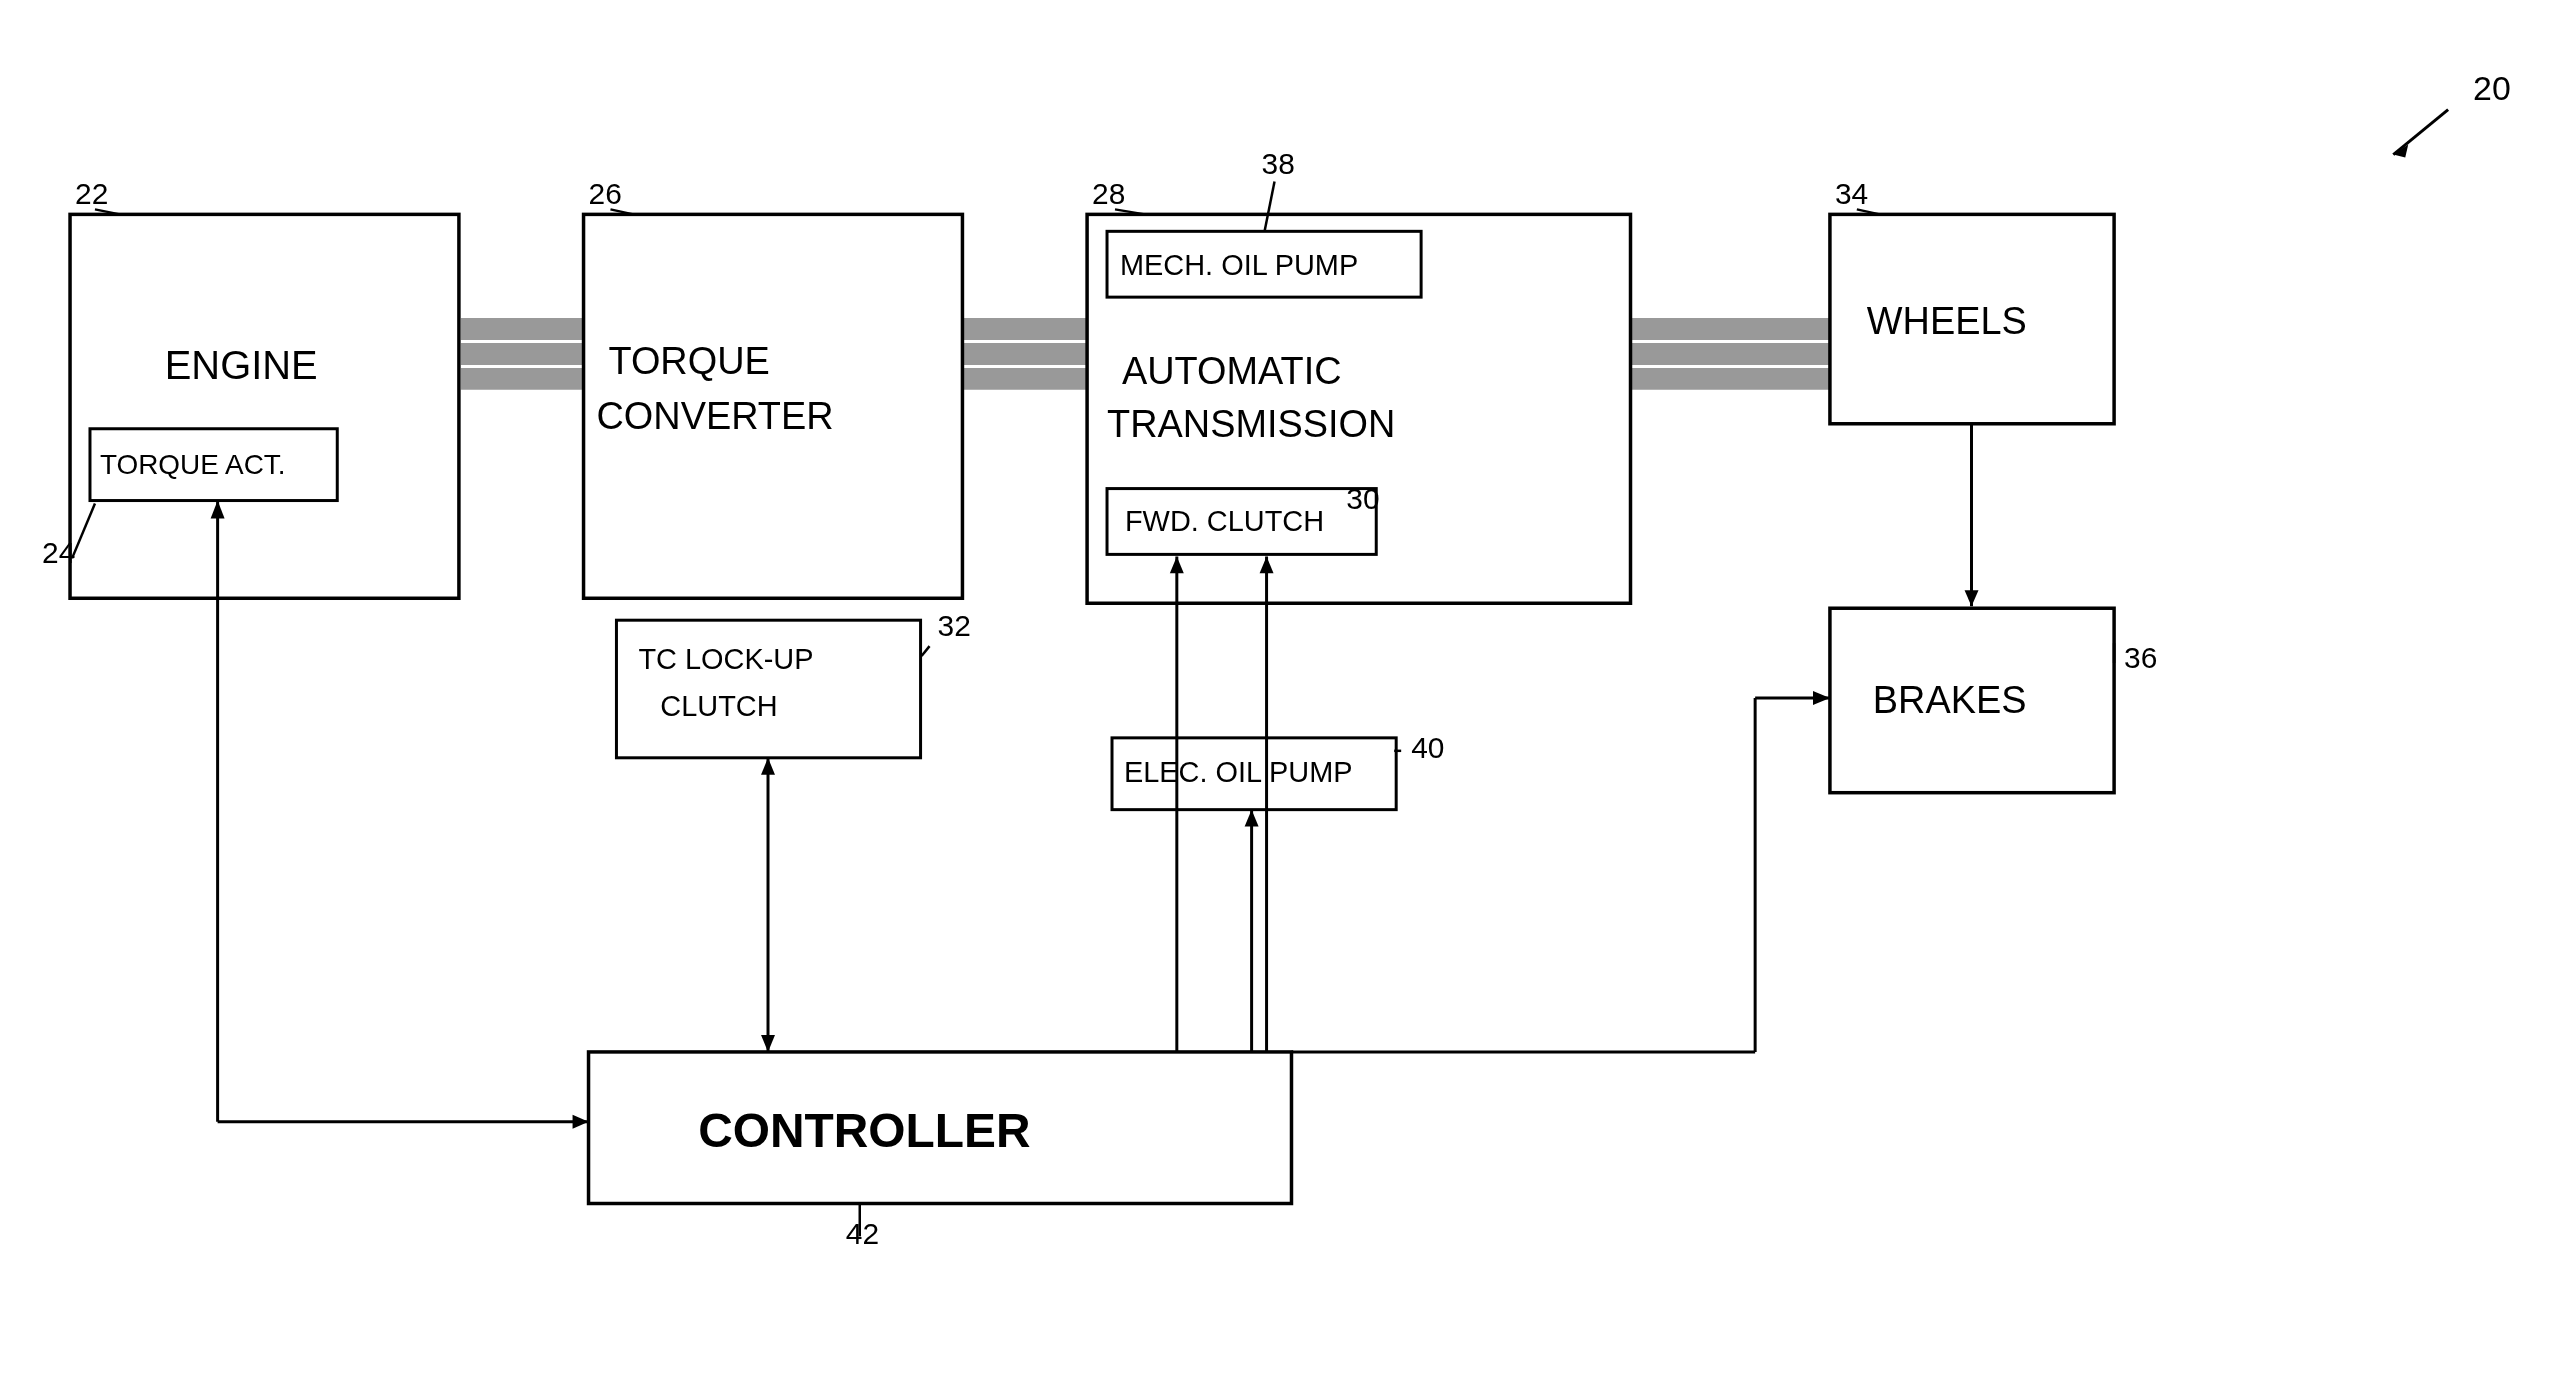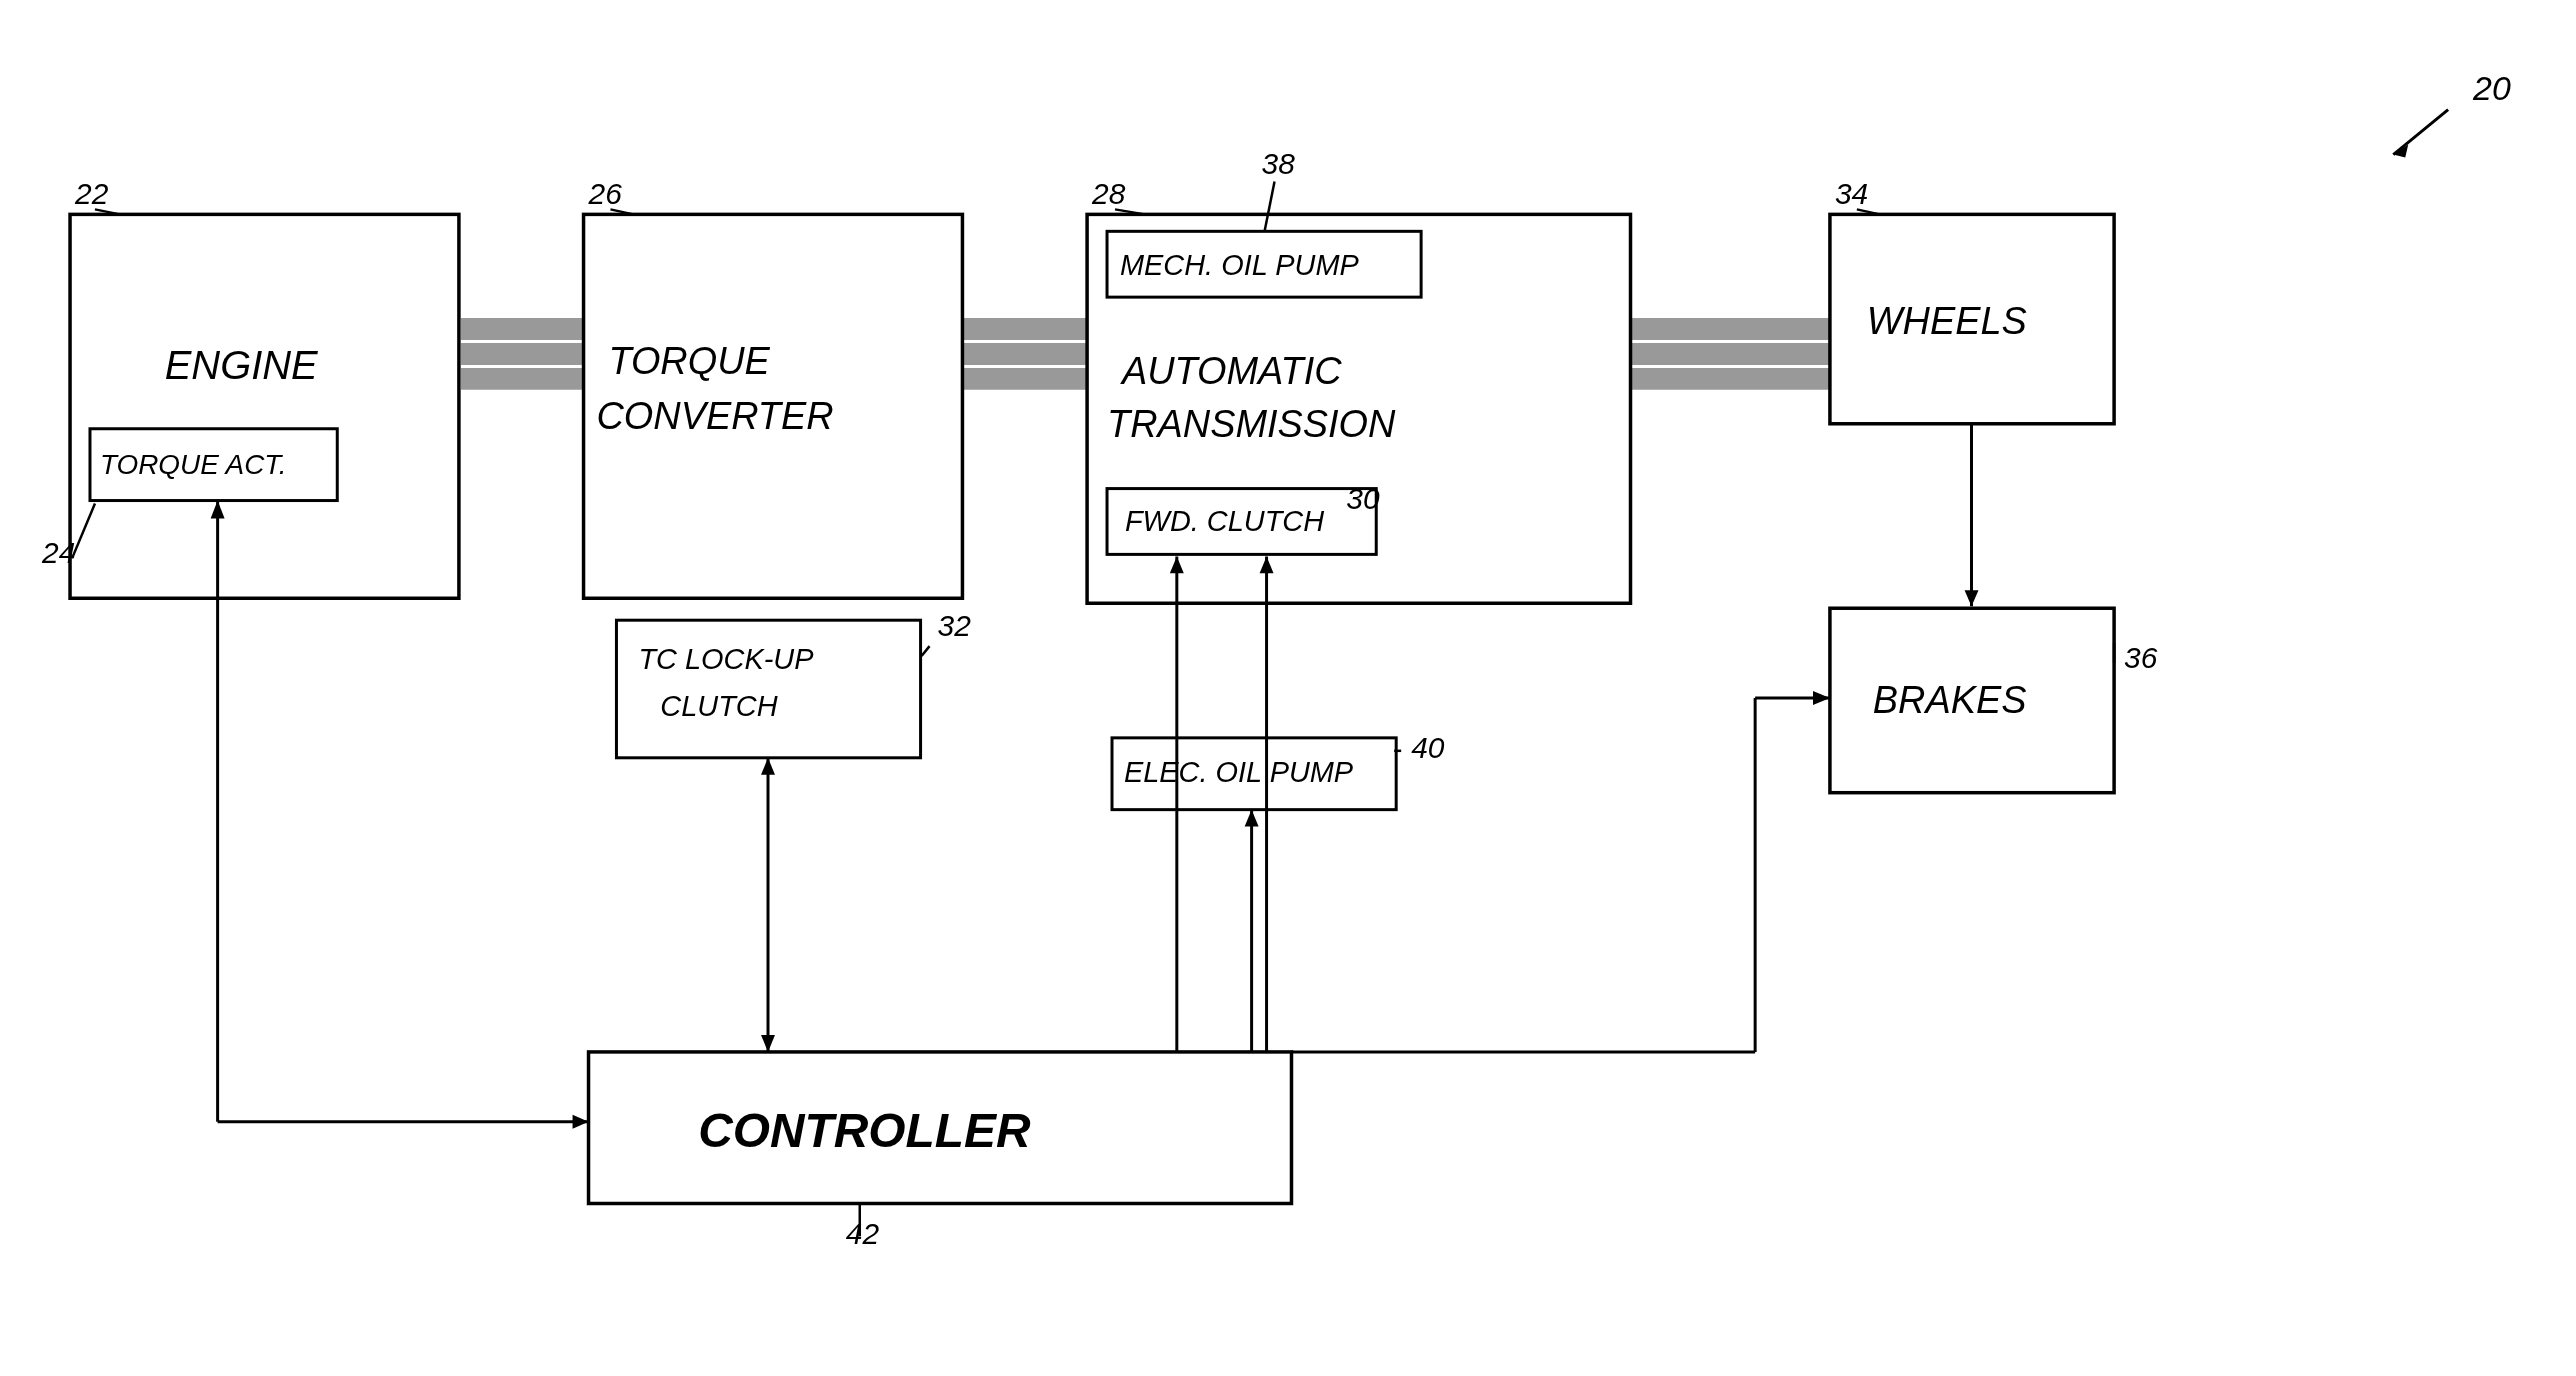--- a/index.html
+++ b/index.html
@@ -9,21 +9,20 @@
       width: 2576px;
       height: 1376px;
       position: relative;
       overflow: hidden;
     }
     .diagram-container {
       position: absolute;
       top: 0; left: 0;
       width: 2576px;
       height: 1376px;
-      font-style: italic;
     }
     svg {
       position: absolute;
       top: 0; left: 0;
       width: 2576px;
       height: 1376px;
     }
   </style>
 </head>
 <body>

